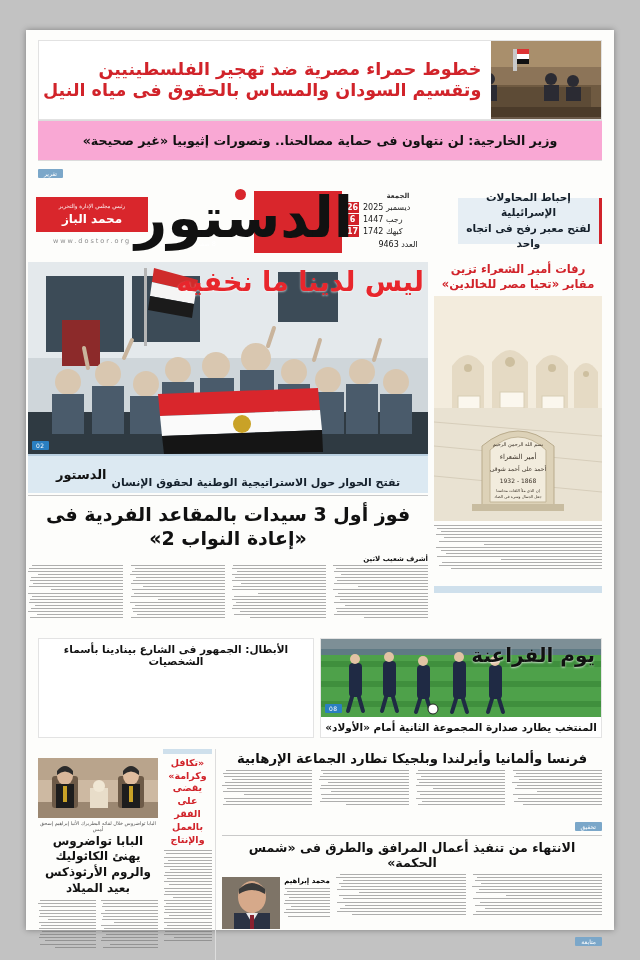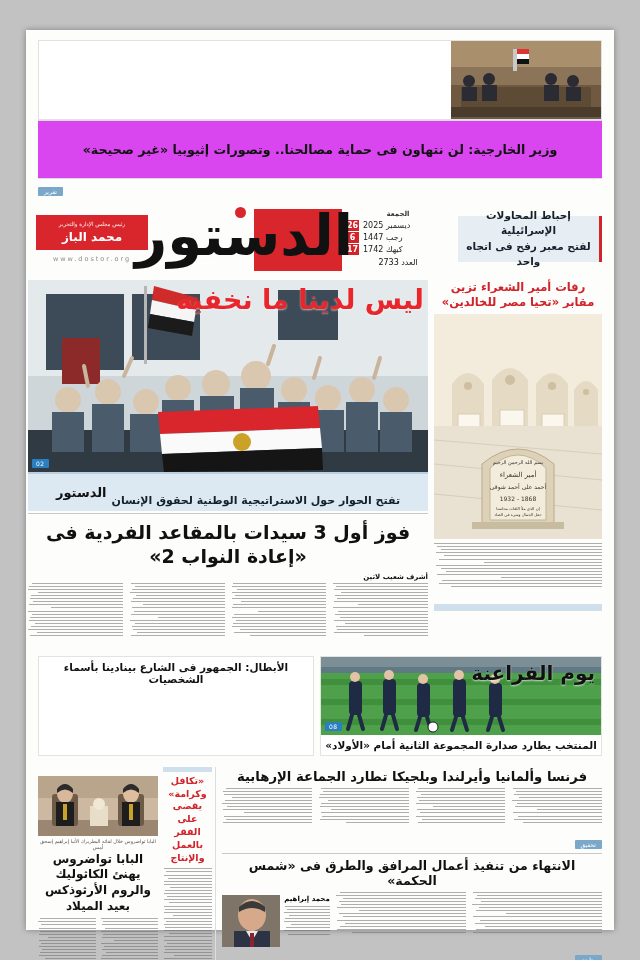--- a/index.html
+++ b/index.html
@@ -37,22 +37,22 @@
   .topstrip{display:flex;height:78px;border:1px solid #e2e2e2;background:#fff;}
   .topstrip .imgwrap{width:150px;position:relative;overflow:hidden;background:#6b5a4a;}
   .topstrip .txt{flex:1;display:flex;flex-direction:column;justify-content:center;
     padding:2px 10px 2px 4px;}
   .topstrip .l1,.topstrip .l2{
     color:#d1232a;font-weight:bold;font-size:17.5px;line-height:1.22;
     text-align:right;white-space:nowrap;
   }
   .subbar{
     border-top:1px solid #dcdcdc;border-bottom:1px solid #dcdcdc;
-    font-weight:bold;font-size:12.6px;padding:21px 6px;color:#111;text-align:center;
-    background:#d946ef;
+    font-weight:bold;font-size:12.6px;padding:12px 6px;color:#111;text-align:center;
+    background:#f9a8d4;
   }
   .tagchip{display:inline-block;background:#7ba7c9;color:#fff;font-size:6px;
     padding:1px 6px;margin:2px 0 0 0;border-radius:1px;}
 
   
   .masthead{display:flex;align-items:stretch;height:70px;margin-top:5px;}
   .mh-left{flex:1;display:flex;flex-direction:column;justify-content:center;
            padding-left:4px;}
   .mh-teaser{
     display:flex;align-items:center;background:#e6eef4;border-right:3px solid #d1232a;
@@ -165,20 +165,24 @@
             <circle cx="38" cy="38" r="6"></circle>
               <rect x="31" y="44" width="15" height="16"></rect>
             <circle cx="100" cy="38" r="6"></circle>
               <rect x="93" y="44" width="15" height="16"></rect>
             <circle cx="122" cy="40" r="6"></circle>
               <rect x="115" y="46" width="15" height="14"></rect>
           </g>
           <rect x="0" y="66" width="150" height="10" fill="#4b3b2a"></rect>
         </svg>
       </div>
+      <div class="txt">
+        <div class="l1">خطوط حمراء مصرية ضد تهجير الفلسطينيين</div>
+        <div class="l2">وتقسيم السودان والمساس بالحقوق فى مياه النيل</div>
+      </div>
     </div>
     <div class="subbar">وزير الخارجية: لن نتهاون فى حماية مصالحنا.. وتصورات إثيوبيا «غير صحيحة»</div>
     <div style="text-align:left;">
       <span class="tagchip">تقرير</span>
     </div>
     <div class="rule"></div>
 
     <div class="masthead">
 
       <div class="mh-left">
@@ -197,21 +201,21 @@
           <span class="num">26</span>
         </div>
         <div class="daterow">
           <span class="lbl">رجب 1447</span>
           <span class="num">6</span>
         </div>
         <div class="daterow">
           <span class="lbl">كيهك 1742</span>
           <span class="num">17</span>
         </div>
-        <div class="issue">العدد 2733</div>
+        <div class="issue">العدد 9463</div>
       </div>
 
       <div class="logo">
         <div class="redblock"></div>
         <div class="dot"></div>
         <div class="word">الدستور</div>
         <div class="pages-note">8 صفحات 290 قرشا</div>
       </div>
 
       <div class="mh-right">

